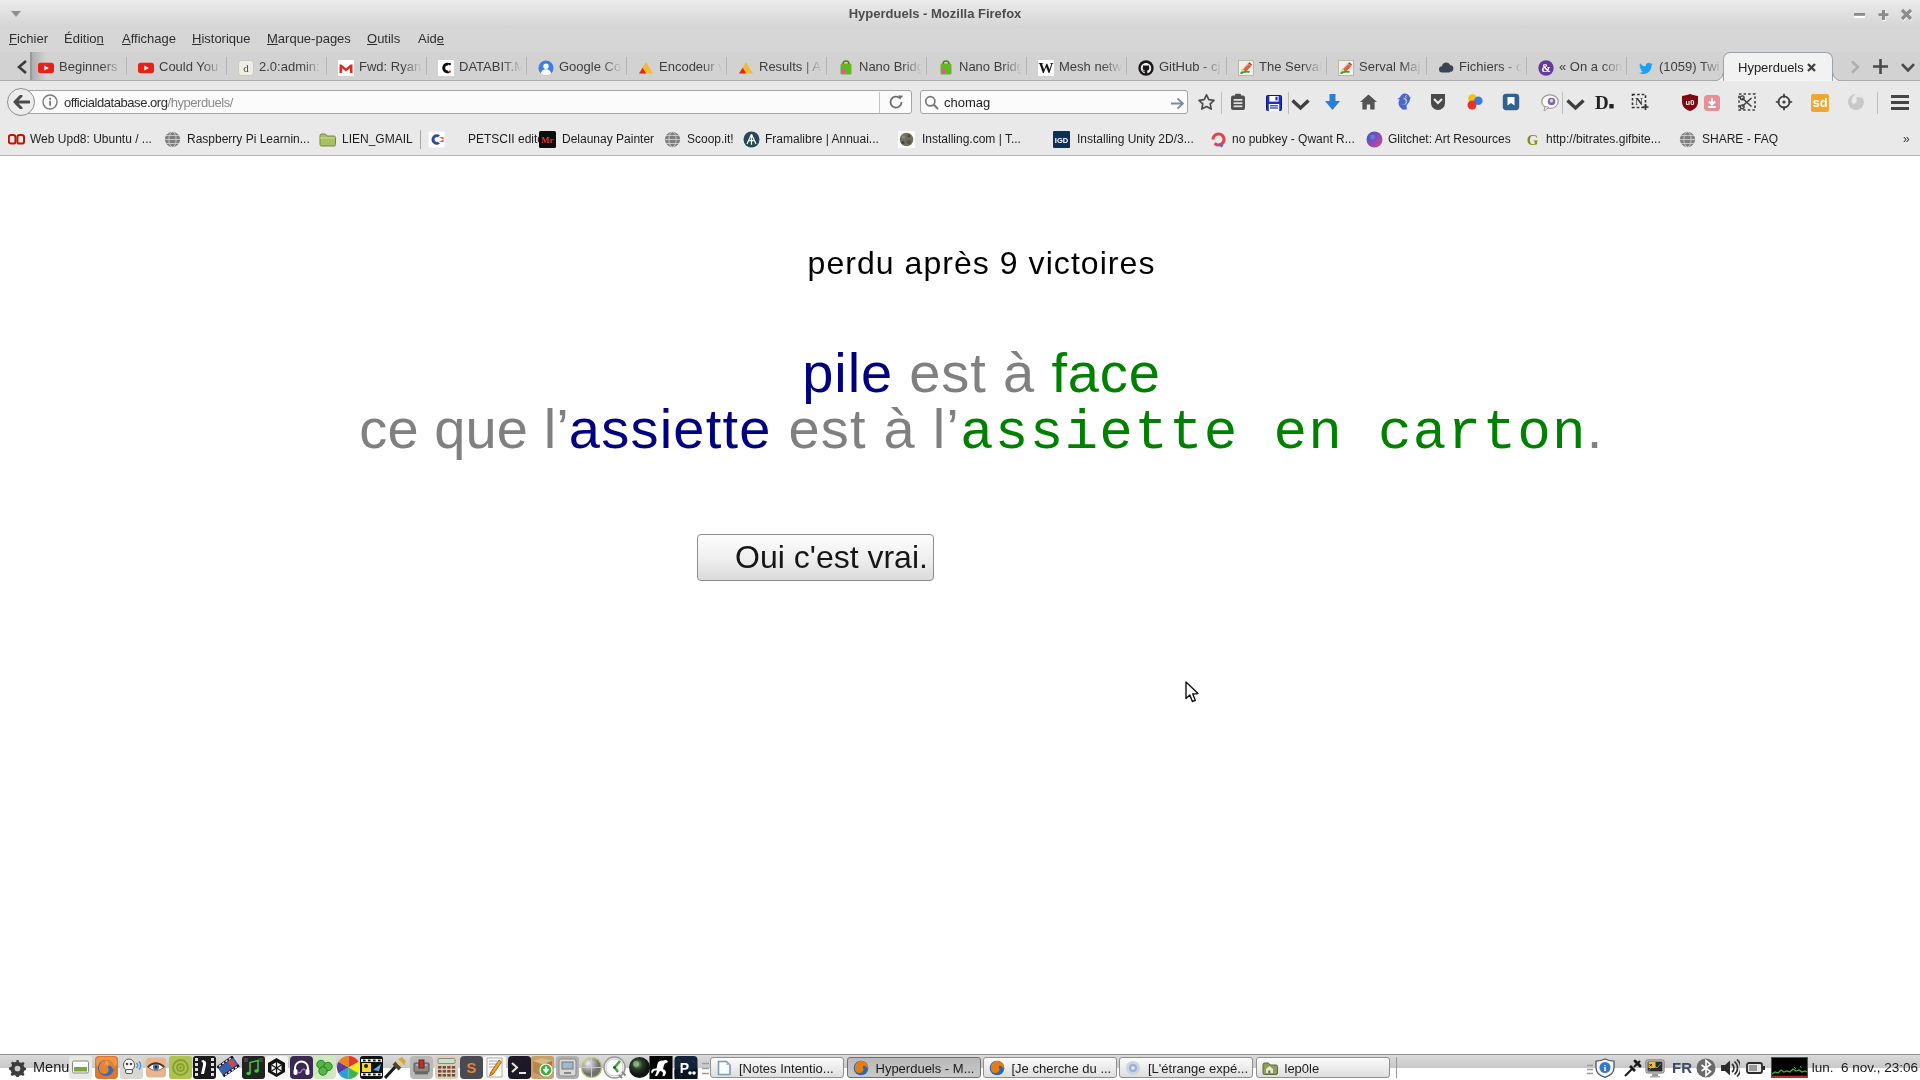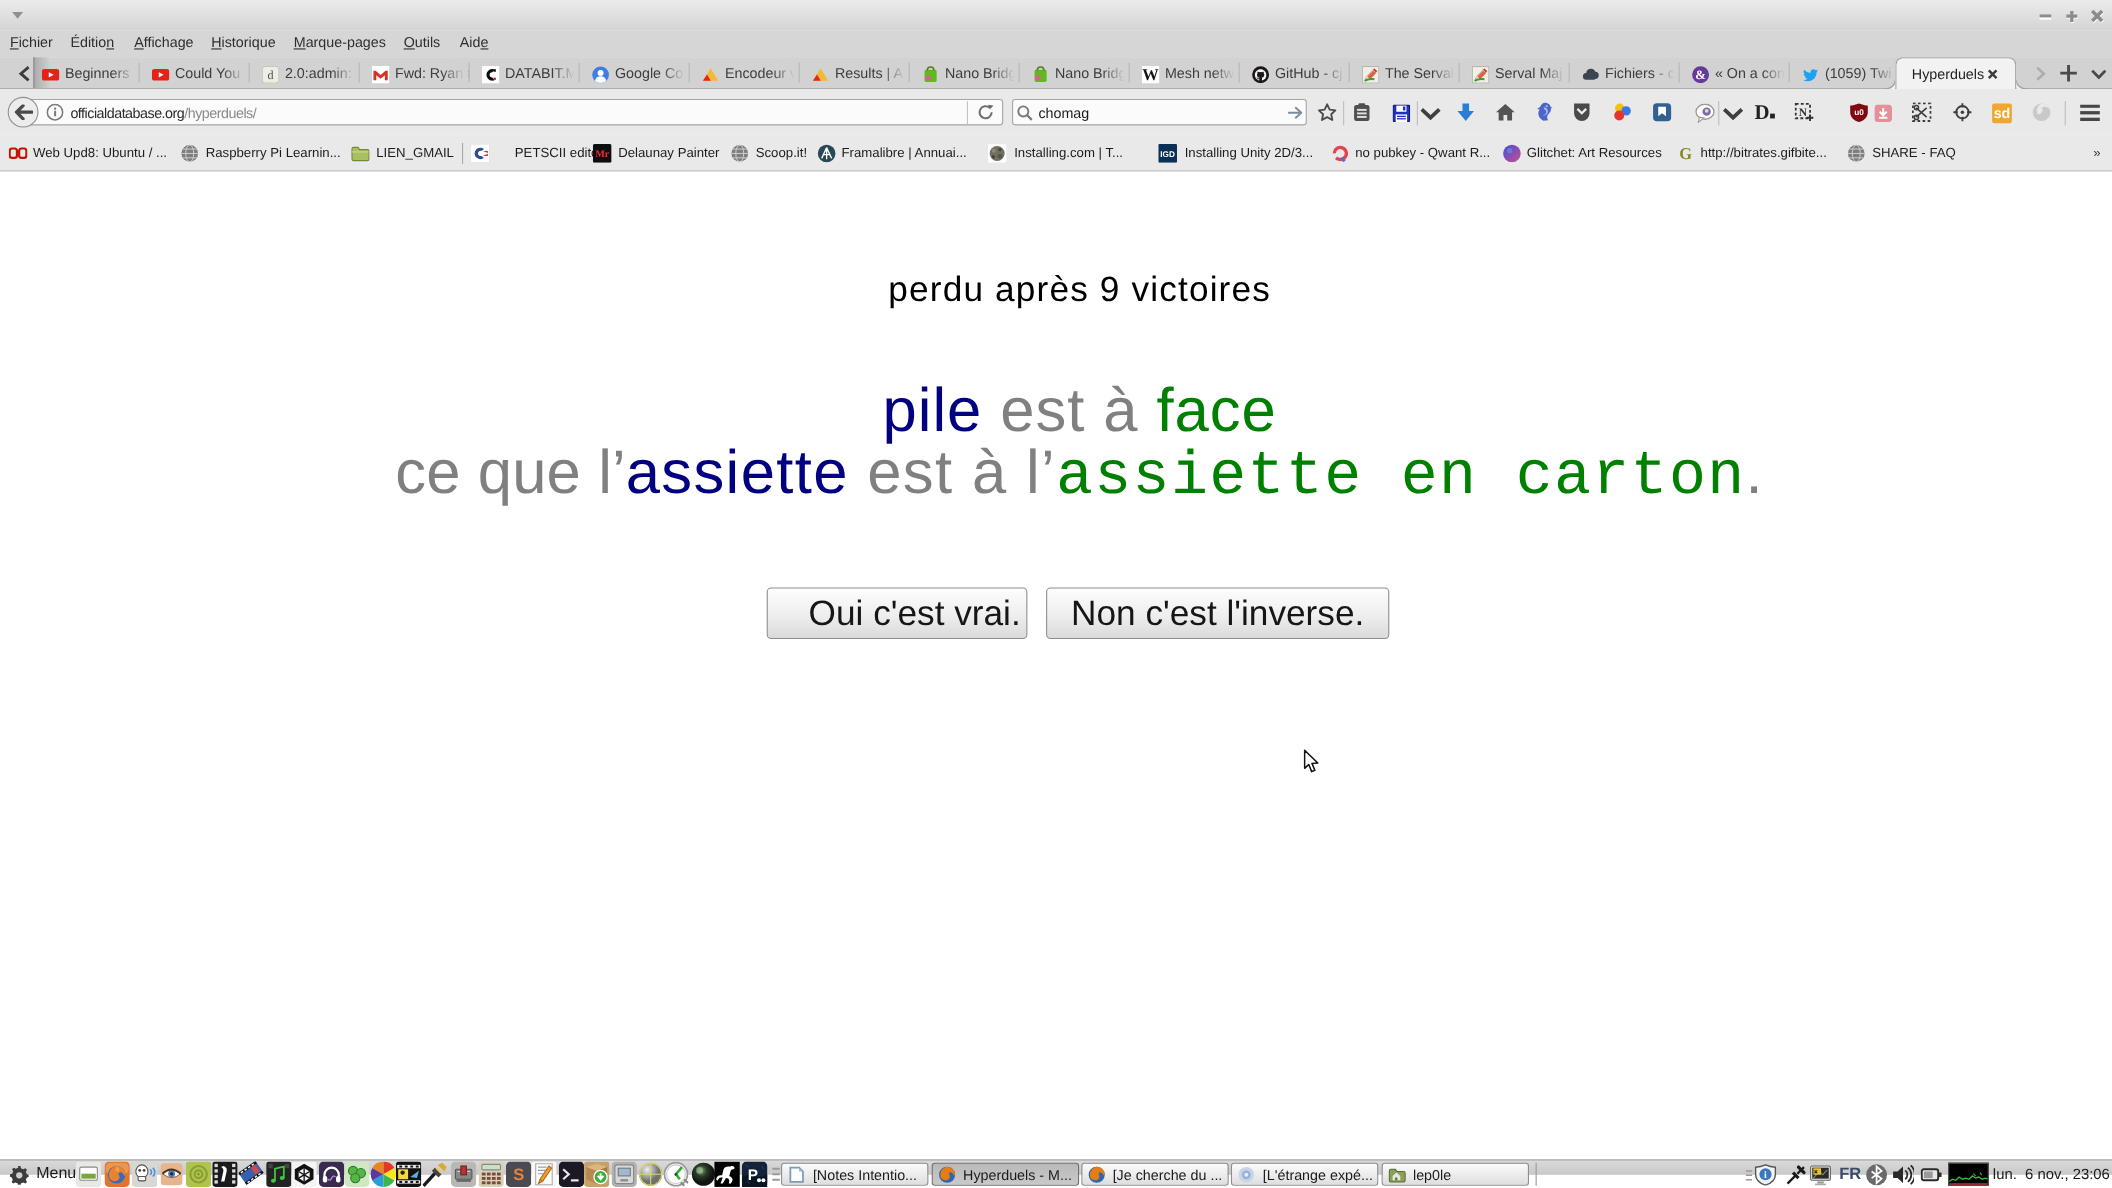--- a/index.html
+++ b/index.html
@@ -76,20 +76,21 @@
 .wbtn .wic { position:absolute; left:5px; top:2px; width:16px; height:16px; }
 #clock { position:absolute; right:2px; top:5px; font-size:13.5px; color:#1a1a1a; }
 .trayic { position:absolute; top:3px; width:20px; height:20px; }
 </style>
 </head>
 <body>
 <div id="screen">
 
   <div id="titlebar">
     <div id="titletri"></div>
+    <div id="titletext">Hyperduels - Mozilla Firefox</div>
     <svg class="abs" style="left:1854px;top:13px;" width="11" height="5" viewBox="0 0 11 5">
         <rect y="2.5" width="11" height="2.5" fill="#fff"></rect>
         <rect width="11" height="2.8" fill="#8c8c8c"></rect>
       </svg>
     <svg class="abs" style="left:1878px;top:9px;" width="11" height="12" viewBox="0 0 11 12">
         <path d="M5.5 1 V11 M0.5 5.7 H10.5" stroke="#fff" stroke-width="3" transform="translate(0.6,0.9)"></path>
         <path d="M5.5 1 V11 M0.5 5.7 H10.5" stroke="#8c8c8c" stroke-width="3"></path>
       </svg>
     <svg class="abs" style="left:1900px;top:8px;" width="13" height="13" viewBox="0 0 13 13">
         <path d="M2 2 L11 11 M11 2 L2 11" stroke="#fff" stroke-width="3.2" transform="translate(0.5,0.9)"></path>
@@ -510,21 +511,20 @@
 <span class="bmtext" style="left:1903px;color:#3a3a3a;">»</span>
     </div>
 
   <div id="content">
     <div id="lineA">perdu après 9 victoires</div>
     <div id="biglines">
       <div id="lineB"><span class="navy">pile</span> est à <span class="green">face</span></div>
       <div id="lineC"><span style="letter-spacing:0.1px;">ce que l’</span><span class="navy" style="letter-spacing:1.22px;">assiette</span><span style="letter-spacing:1.22px;"> est à l’</span><span class="green" style="letter-spacing:1.22px;font-family:Liberation Mono, monospace;">assiette en carton</span><span style="letter-spacing:1.22px;">.</span></div>
     </div>
     <div class="gbtn" style="left:697px; width:237px;padding-left:32px;">Oui c'est vrai.</div>
-    <div class="gbtn" style="left:951px; width:312px;">Non c'est l'inverse.</div>
     <svg class="abs" style="left:1185px;top:525px;z-index:9;" width="15" height="23" viewBox="0 0 15 23">
 <path d="M1 1 L1 17.5 L4.8 14 L7.4 20.5 L10.3 19.3 L7.7 13 L13 12.6 Z" fill="#fff" stroke="#111" stroke-width="1.4" stroke-linejoin="round"></path>
       </svg>
   </div>
 
   <div id="taskbar">
     <span class="abs" style="left:9px;top:5px;"><svg width="17" height="17" viewBox="0 0 20.2 20.2">
           <path d="M9 0 L11.3 0 L12 2.6 a6.6 6.6 0 0 1 2.4 1 l2.4-1.2 1.6 1.6 -1.2 2.4 a6.6 6.6 0 0 1 1 2.4 l2.6.7 v2.3 l-2.6.7 a6.6 6.6 0 0 1-1 2.4 l1.2 2.4 -1.6 1.6 -2.4-1.2 a6.6 6.6 0 0 1-2.4 1 l-.7 2.6 H9 l-.7-2.6 a6.6 6.6 0 0 1-2.4-1 l-2.4 1.2 -1.6-1.6 1.2-2.4 a6.6 6.6 0 0 1-1-2.4 L0 11.3 V9 l2.6-.7 a6.6 6.6 0 0 1 1-2.4 L2.4 3.5 4 1.9 6.4 3.1 a6.6 6.6 0 0 1 2.4-1 z" fill="#3c3c3c"></path>
           <circle cx="10.1" cy="10.1" r="3.4" fill="#cdcdcd"></circle>
         </svg></span>

